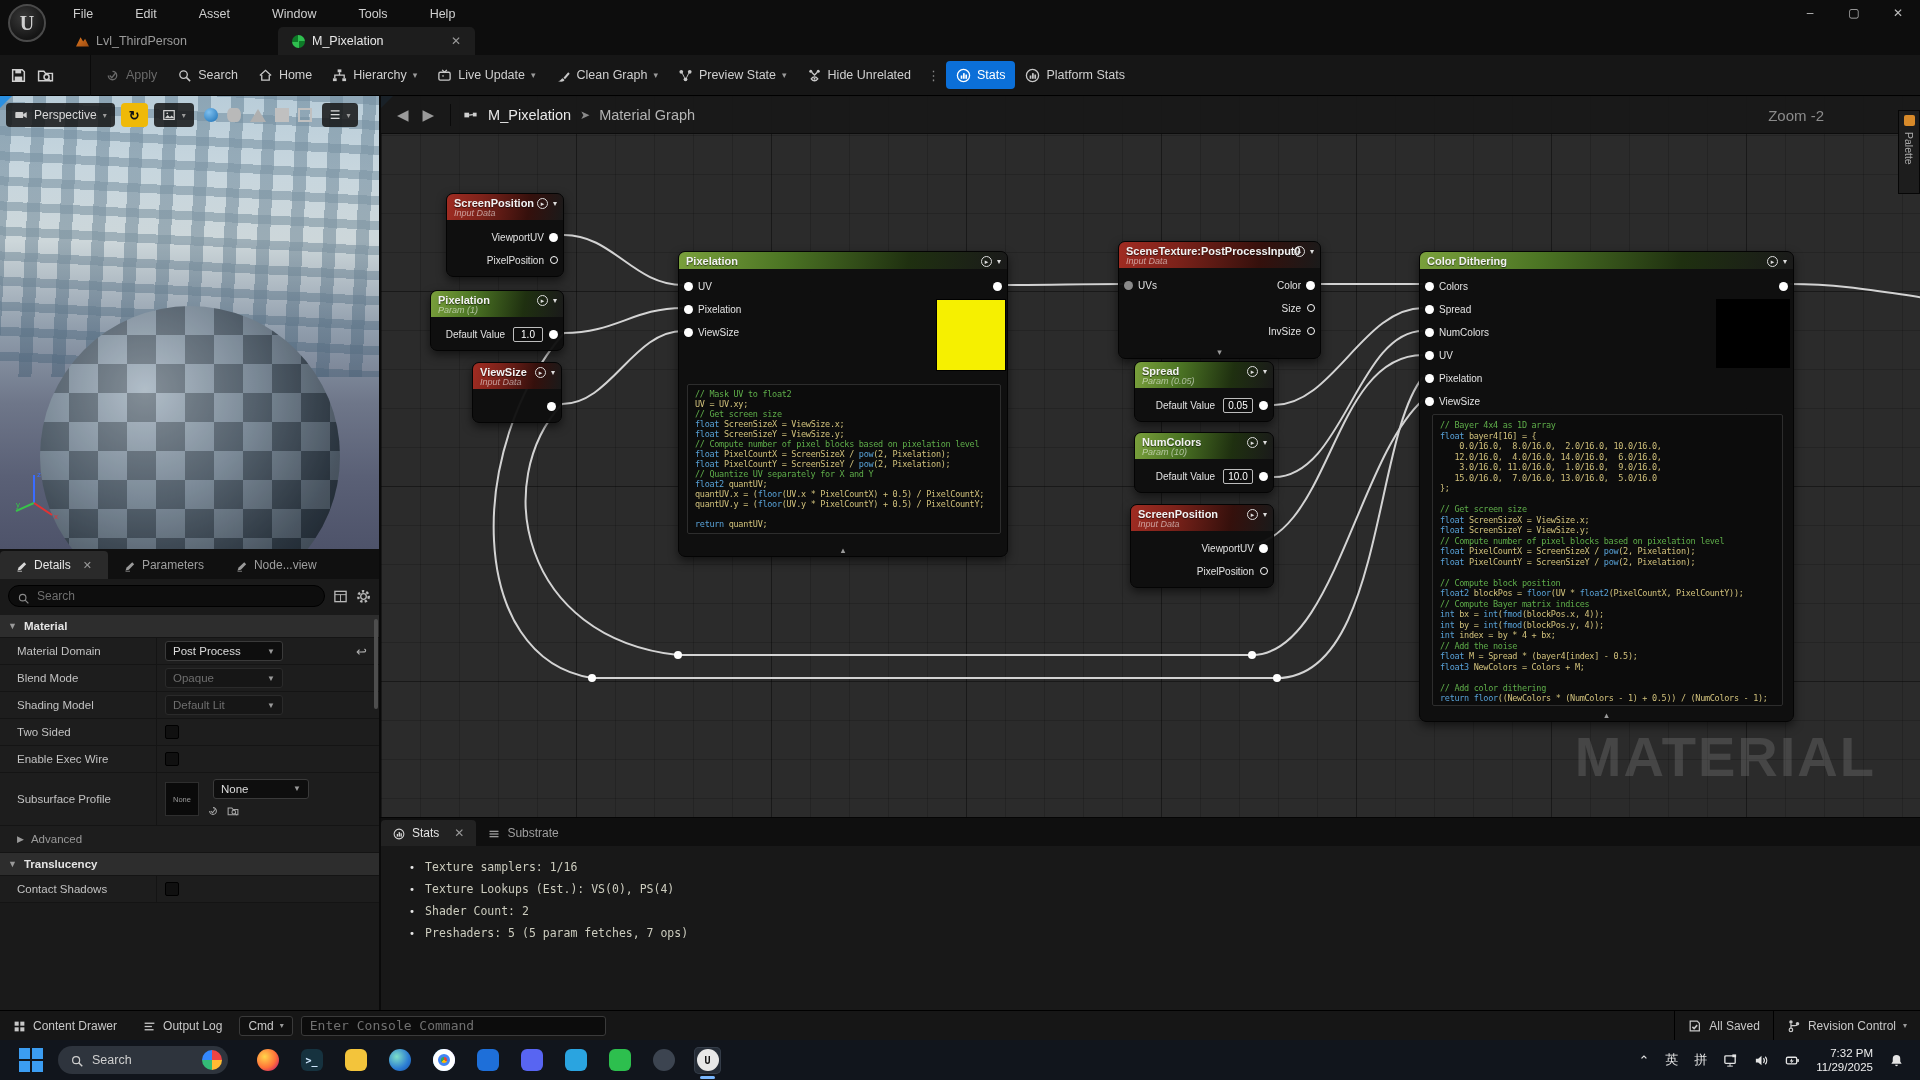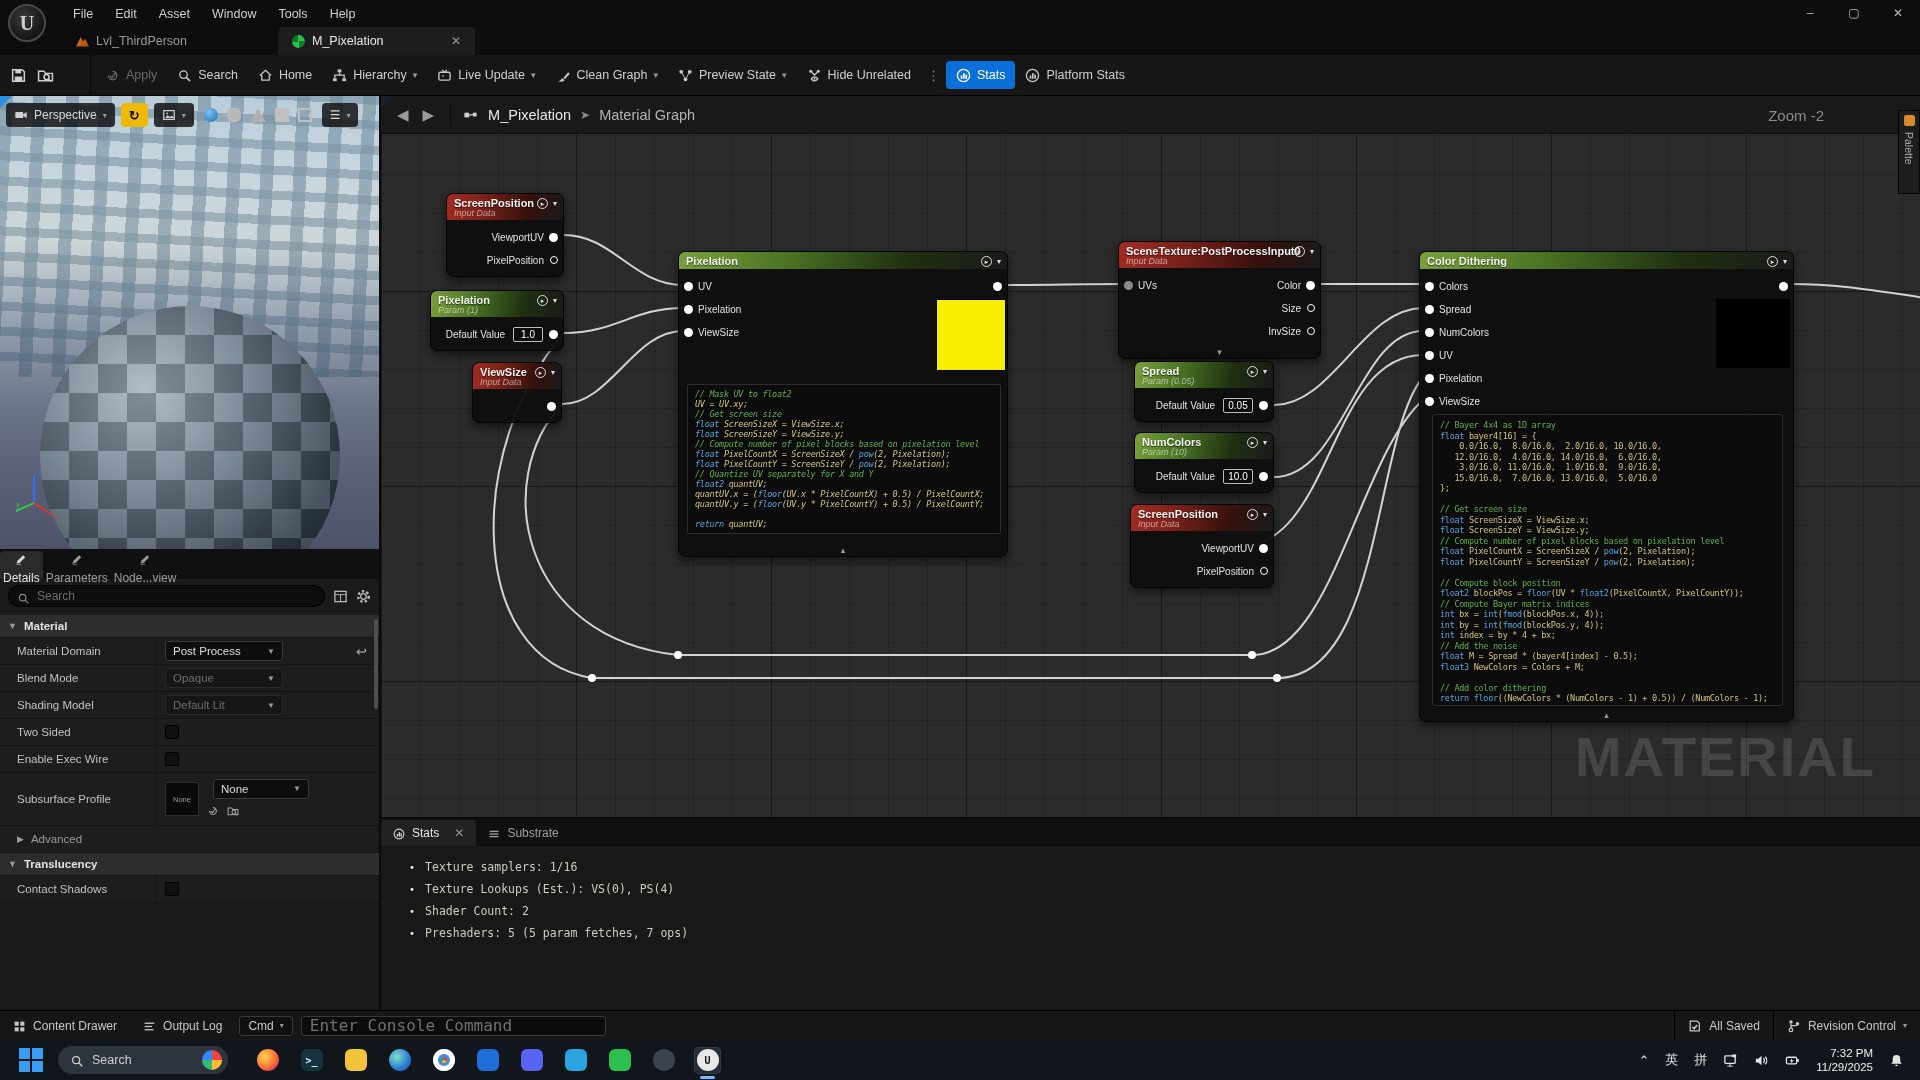--- a/index.html
+++ b/index.html
@@ -6,21 +6,21 @@
   html,body { width:1920px; height:1080px; overflow:hidden; background:#000;
     font-family:"Liberation Sans", sans-serif; -webkit-font-smoothing:antialiased; }
   #app { position:relative; width:1920px; height:1080px; background:#0b0b0b; }
 
   
   .titlebar { position:absolute; left:0; top:0; width:1920px; height:27px; background:#0d0d0d; }
   .ue-logo { position:absolute; left:8px; top:4px; width:38px; height:38px; border-radius:50%;
     background:radial-gradient(circle at 40% 35%, #3a3a3a, #151515 70%); border:2px solid #4a4a4a;
     color:#cfcfcf; font-weight:bold; font-size:20px; text-align:center; line-height:34px; z-index:30;
     font-family:"Liberation Serif", serif; }
-  .menus { position:absolute; left:62px; top:0; height:27px; display:flex; align-items:center; gap:0; }
+  .menus { position:absolute; left:62px; top:0; height:27px; display:flex; align-items:center; gap:20px; }
   .menu-item { color:#cfcfcf; font-size:12.5px; padding:4px 11px; border-radius:3px; }
   .win-controls { position:absolute; right:0; top:0; height:27px; display:flex; }
   .win-btn { width:44px; height:27px; color:#bdbdbd; font-size:12px; text-align:center; line-height:27px; }
 
   
   .tabbar { position:absolute; left:0; top:27px; width:1920px; height:28px; background:#0d0d0d; }
   .atab { position:absolute; top:0; height:28px; display:flex; align-items:center; gap:7px;
     padding:0 14px; font-size:12.5px; color:#9a9a9a; }
   .atab.active { background:#1d1d1d; color:#e8e8e8; border-radius:5px 5px 0 0; }
   .tab-icon-level { width:13px; height:11px; background:linear-gradient(135deg,#e07820,#9a4a10);
@@ -65,21 +65,21 @@
   .shape.cone { width:0; height:0; border-left:8px solid transparent; border-right:8px solid transparent; border-bottom:13px solid #b0b0b0; }
   .shape.cube { background:#c0c0c0; }
   .shape.wire { border:2px solid #c0c0c0; background:transparent; }
   .vp-gizmo { position:absolute; left:14px; bottom:28px; width:60px; height:58px; }
   .focus-corner { position:absolute; left:0; top:0; width:0; height:0;
     border-top:12px solid #2a8fe0; border-right:12px solid transparent; z-index:5; }
 
   
   .details { position:absolute; left:0; top:549px; width:379px; height:461px; background:#1a1a1a; }
   .d-tabs { position:relative; height:30px; background:#101010; display:flex; align-items:flex-end; }
-  .d-tab { height:28px; display:flex; align-items:center; gap:6px; padding:0 3px; color:#9f9f9f; font-size:12px;flex-direction:column; }
+  .d-tab { height:28px; display:flex; align-items:center; gap:6px; padding:0 16px; color:#9f9f9f; font-size:12px; }
   .d-tab.active { background:#2a2a2a; color:#e6e6e6; border-radius:4px 4px 0 0; }
   .d-tab .close { font-size:11px; color:#9a9a9a; margin-left:6px; }
   .d-searchrow { height:33px; display:flex; align-items:center; padding:0 8px; gap:8px; background:#1a1a1a; }
   .d-search { flex:1; height:22px; background:#0d0d0d; border:1px solid #000; border-radius:11px;
     color:#cfcfcf; font-size:12px; padding:0 10px 0 28px; outline:none; }
   .d-search::placeholder { color:#6f6f6f; }
   .d-search-wrap { position:relative; flex:1; display:flex; }
   .d-search-mag { position:absolute; left:9px; top:4px; }
   .d-rows { position:absolute; left:0; top:66px; right:0; bottom:0; overflow:hidden; }
   .d-section { height:23px; background:#2d2d2d; color:#e4e4e4; font-weight:bold; font-size:11.5px;
@@ -154,21 +154,21 @@
   .in-label { margin-left:19px; }
   .out-label { position:absolute; right:19px;margin-left:44px; }
   .dv-label { position:absolute; right:58px; }
   .dv-box { position:absolute; right:20px; top:4px; height:15px; line-height:14px; min-width:30px;
     border:1px solid #bdbdbd; background:#0d0d0d; border-radius:2px; color:#fff; font-size:10px;
     text-align:center; padding:0 4px; }
   .node-preview { position:absolute; border:1px solid #000; }
   .code { position:absolute; background:#0c0c0c; border:1px solid #2d2d2d; border-radius:2px;
     font-family:"DejaVu Sans Mono", monospace; font-size:8.5px; letter-spacing:-0.3px; line-height:10.5px;
     color:#d2c27c; white-space:pre; overflow:hidden; padding:5px 7px; }
-  .code.small { line-height:10px; padding:4px 7px;font-style:italic; }
+  .code.small { line-height:10px; padding:4px 7px; }
   .c-com { color:#5fae4a; } .c-kw { color:#58a2d8; }
   .node-collapse { position:absolute; bottom:1px; left:50%; transform:translateX(-50%); color:#9a9a9a; font-size:9px; }
 
   
   .statspanel { position:absolute; left:379px; top:817px; width:1541px; height:193px; background:#181818;
     border-left:2px solid #0a0a0a; border-top:1px solid #050505; }
   .sp-tabs { height:28px; background:#0f0f0f; display:flex; align-items:flex-end; }
   .sp-tab { height:26px; display:flex; align-items:center; gap:7px; padding:0 12px; color:#9f9f9f; font-size:12px; }
   .sp-tab.active { background:#222; color:#e4e4e4; border-radius:4px 4px 0 0; }
   .sp-lines { padding:14px 0 0 28px; }
@@ -176,21 +176,21 @@
     font-family:"DejaVu Sans Mono", monospace; font-size:11.5px; color:#ccccbe; }
   .sp-line .b { color:#e8e8e8; font-size:10px; }
 
   
   .bottombar { position:absolute; left:0; top:1010px; width:1920px; height:30px; background:#161616;
     border-top:1px solid #000; display:flex; align-items:center; }
   .bb-item { display:flex; align-items:center; gap:7px; color:#c8c8c8; font-size:12px; padding:0 13px; height:30px; }
   .bb-cmd { border:1px solid #3a3a3a; background:#101010; border-radius:3px; height:20px; display:flex;
     align-items:center; gap:6px; padding:0 8px; margin-left:4px; color:#c8c8c8; font-size:12px; }
   .bb-console { width:305px; height:20px; background:#0c0c0c; border:1px solid #3a3a3a; border-radius:3px;
-    margin-left:8px; color:#9a9a9a; font-family:"DejaVu Sans Mono",monospace; font-size:16px; padding:0 8px; outline:none; }
+    margin-left:8px; color:#9a9a9a; font-family:"DejaVu Sans Mono",monospace; font-size:13px; padding:0 8px; outline:none; }
   .bb-console::placeholder { color:#707070; }
   .bb-right { margin-left:auto; display:flex; align-items:center; height:30px; }
   .bb-sep { width:1px; height:30px; background:#000; }
 
   
   .taskbar { position:absolute; left:0; top:1040px; width:1920px; height:40px; background:#11151c;
     display:flex; align-items:center; }
   .tb-start { width:26px; height:26px; margin-left:18px; display:grid; grid-template-columns:11px 11px;
     grid-gap:2px; align-content:center; justify-content:center; }
   .tb-start div { width:11px; height:11px; background:#3b9df2; }

